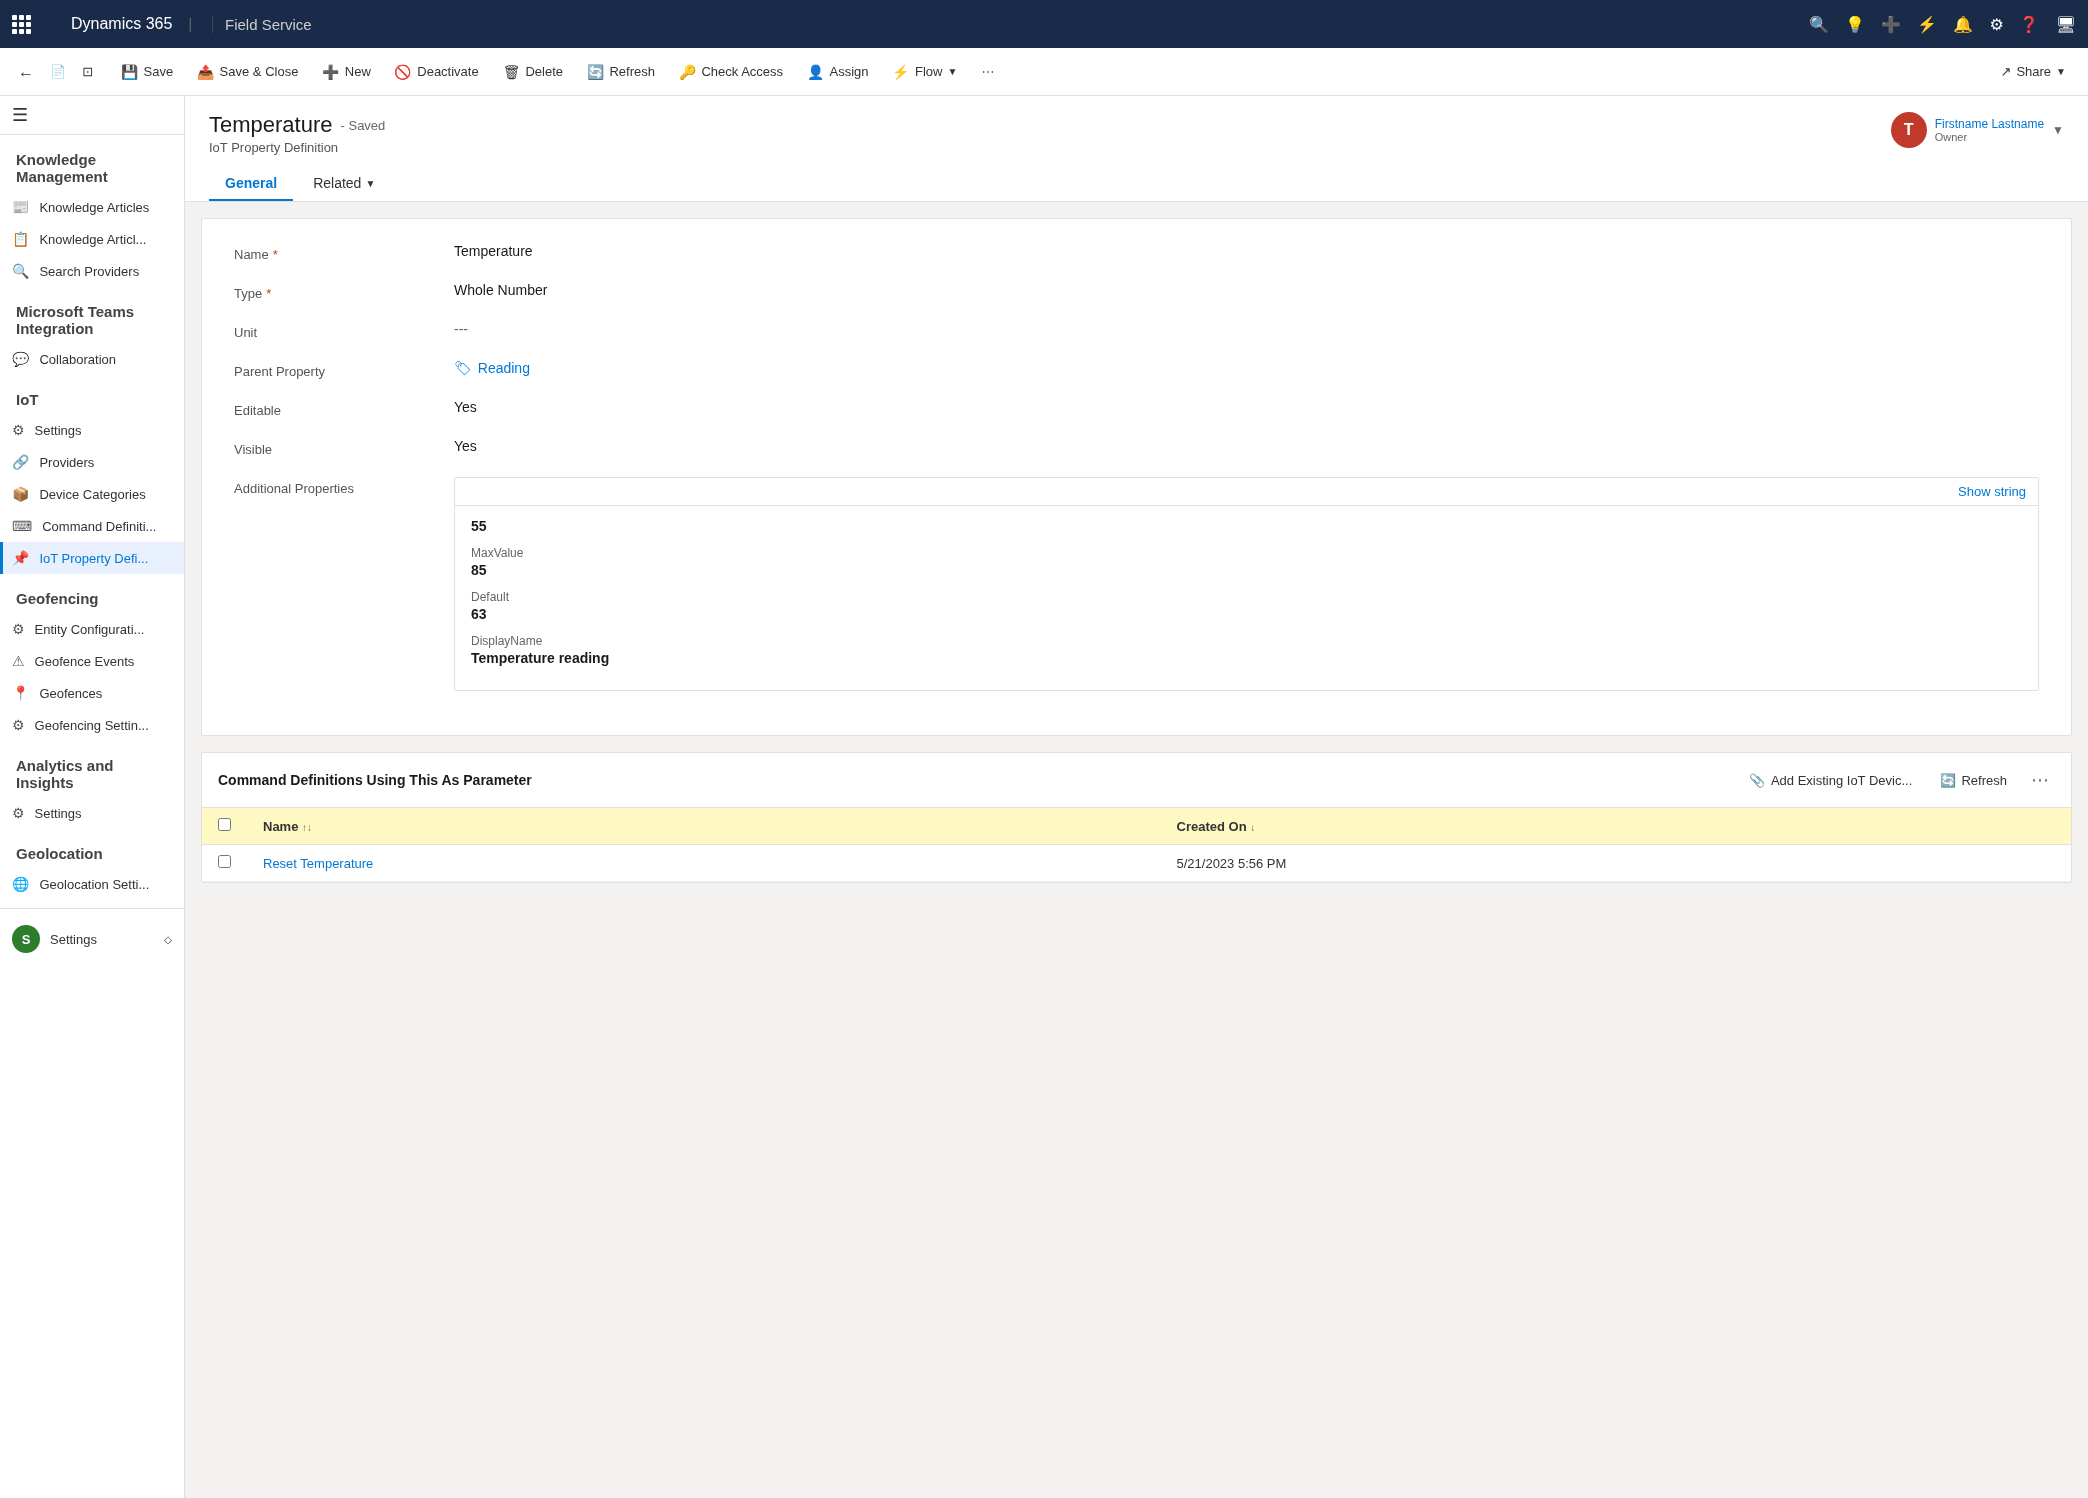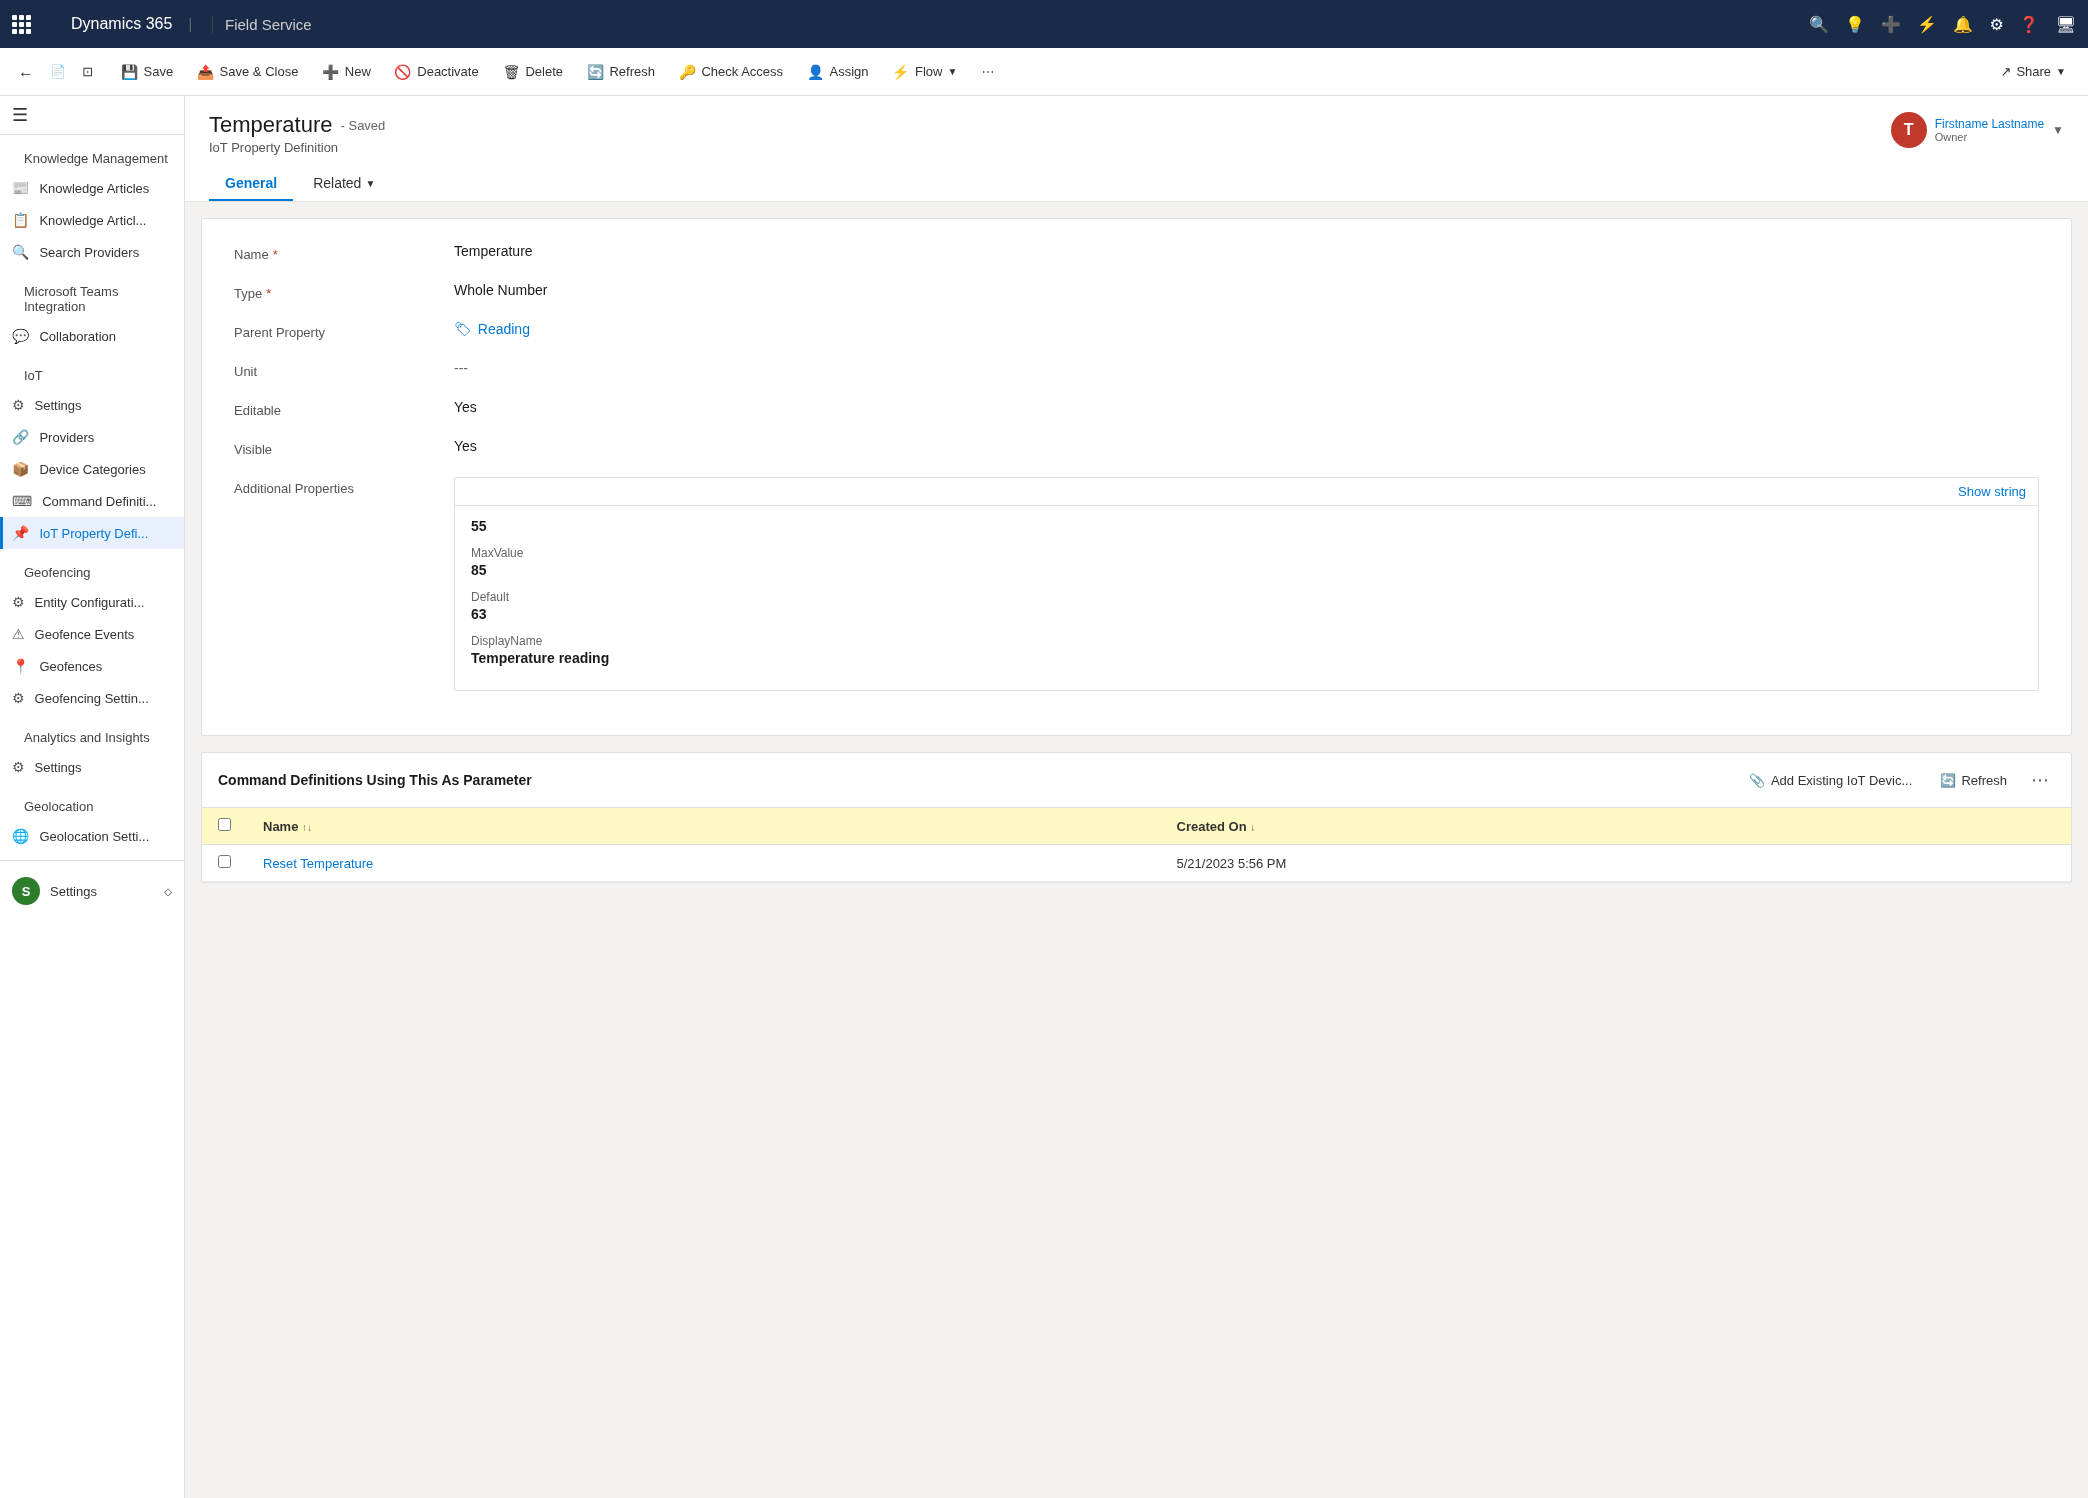--- a/index.html
+++ b/index.html
@@ -88,24 +88,24 @@
 
     
     .sidebar {
       width: 185px;
       background: white;
       border-right: 1px solid #e0e0e0;
       overflow-y: auto;
       flex-shrink: 0;
     }
     .sidebar-section-title {
-      font-size: 13px;
-      font-weight: 400;
+      font-size: 15px;
+      font-weight: 700;
       color: #444;
-      padding: 16px 12px 6px 24px;
+      padding: 16px 12px 6px 16px;
       text-transform: none;
     }
     .sidebar-item {
       display: flex;
       align-items: center;
       gap: 10px;
       padding: 8px 12px;
       cursor: pointer;
       font-size: 13px;
       color: #333;
@@ -547,30 +547,30 @@
 
       <div class="form-row">
         <div class="form-label">
           <span>Type</span>
           <span class="required-star">*</span>
         </div>
         <div class="form-value">Whole Number</div>
       </div>
 
       <div class="form-row">
+        <div class="form-label">Unit</div>
+        <div class="form-value muted">---</div>
+      </div>
+
+      <div class="form-row">
         <div class="form-label">Parent Property</div>
         <div class="form-value link">
           <span>🏷</span>
           <span>Reading</span>
         </div>
-      </div>
-
-      <div class="form-row">
-        <div class="form-label">Unit</div>
-        <div class="form-value muted">---</div>
       </div>
 
       <div class="form-row">
         <div class="form-label">Editable</div>
         <div class="form-value">Yes</div>
       </div>
 
       <div class="form-row">
         <div class="form-label">Visible</div>
         <div class="form-value">Yes</div>

